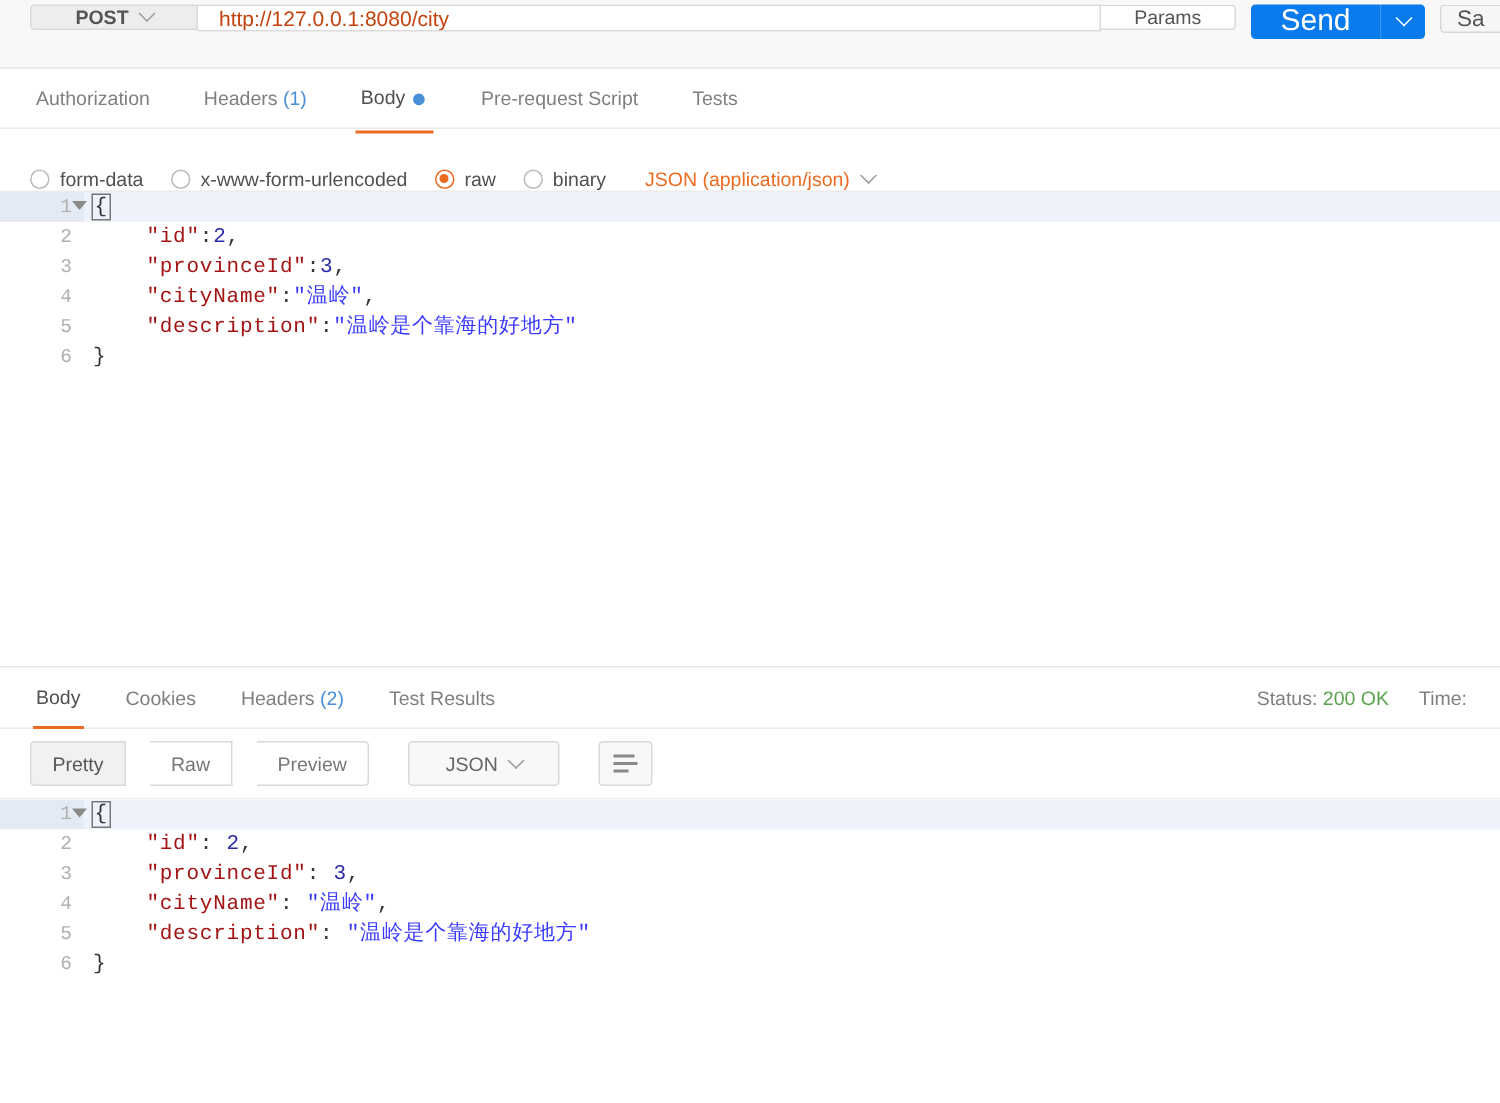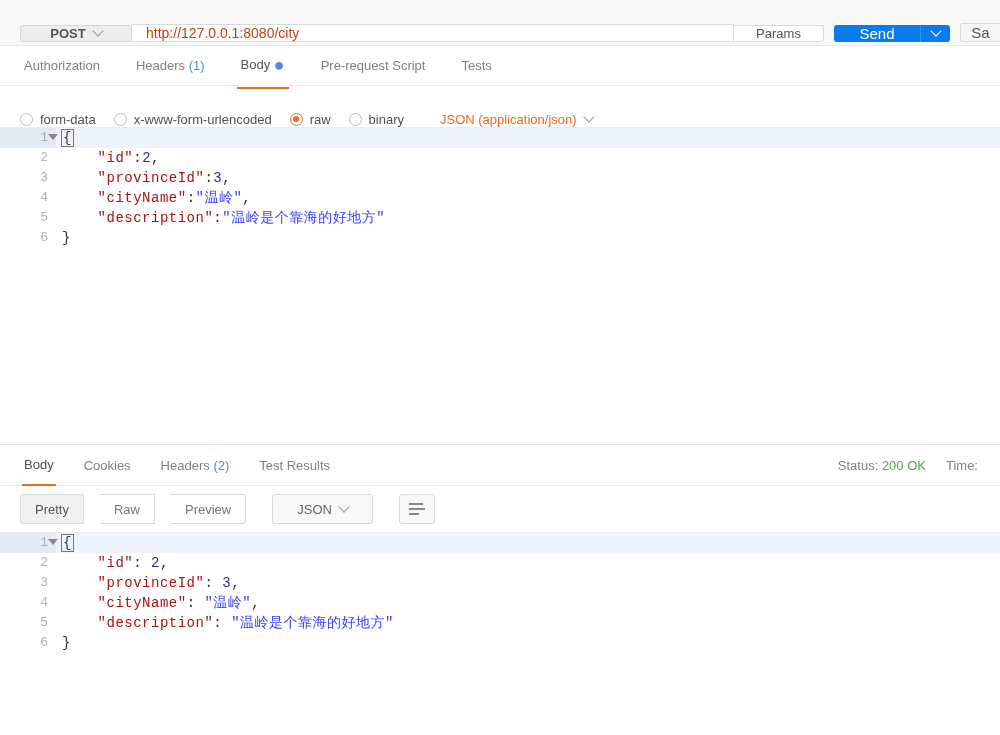--- a/index.html
+++ b/index.html
@@ -9,21 +9,21 @@
   background: #fff;
   color: #505050;
   width: 1000px;
   height: 735px;
   overflow: hidden;
 }
 
 
 .toolbar {
   display: flex;
-  align-items: flex-end;
+  align-items: flex-start;
   background: #f8f8f8;
   border-bottom: 1px solid #e8e8e8;
   height: 46px;
   padding: 3px 0 3px 0;
   gap: 0;
 }
 .method-select {
   display: flex;
   align-items: center;
   justify-content: center;
@@ -72,21 +72,21 @@
 }
 .send-group {
   display: flex;
   margin-left: 10px;
 }
 .send-btn {
   width: 86px;
   background: #097bed;
   color: #fff;
   border: none;
-  font-size: 15px;
+  font-size: 20px;
   font-weight: 500;
   border-radius: 3px 0 0 3px;
   cursor: pointer;
 }
 .send-chev {
   width: 30px;
   background: #097bed;
   border-left: 1px solid #3593f0;
   border-radius: 0 3px 3px 0;
   cursor: pointer;
@@ -168,21 +168,21 @@
   background: #ed6b21;
   border-radius: 50%;
 }
 .content-type {
   color: #ed6b21;
   font-size: 13px;
   cursor: pointer;
   display: flex;
   align-items: center;
   gap: 8px;
-  margin-left: 18px;
+  margin-left: 8px;
 }
 
 
 .editor {
   background: #fff;
   font-family: Menlo, Monaco, "Courier New", monospace;
   font-size: 14px;
   overflow: hidden;
 }
 .editor-request { height: 316px; }

